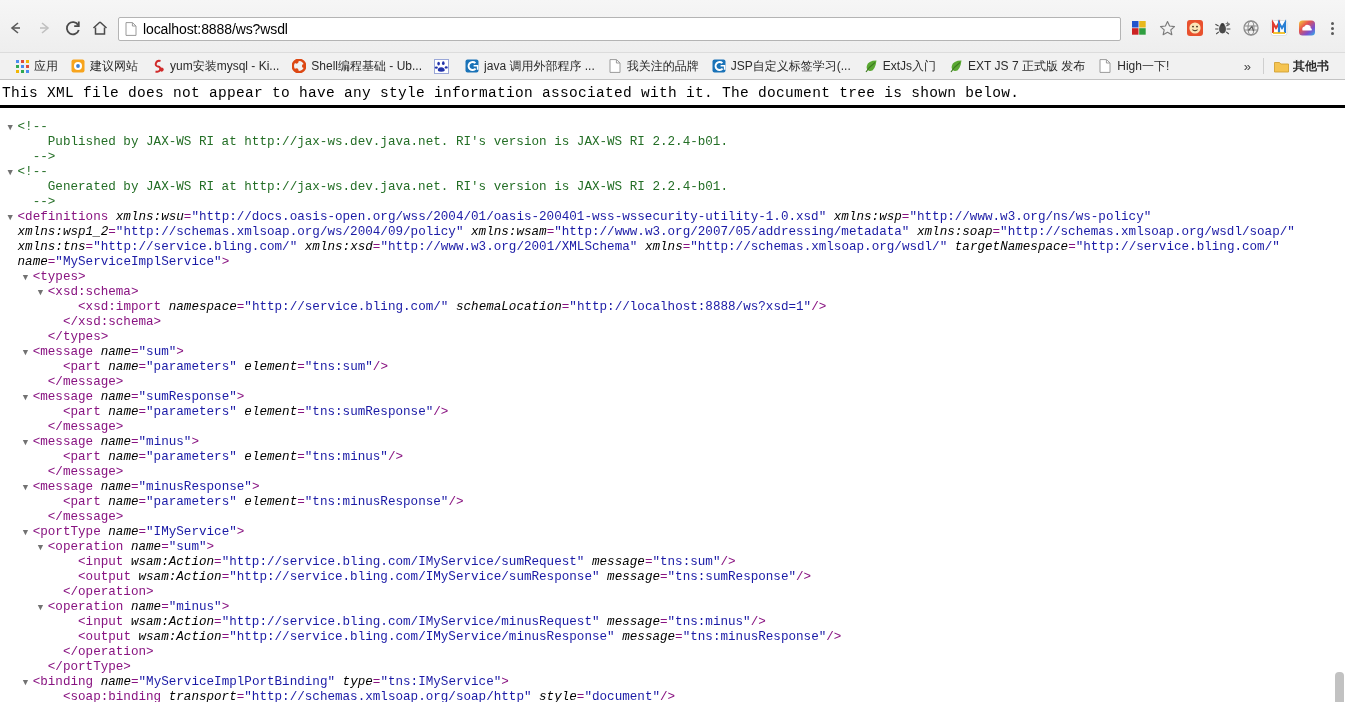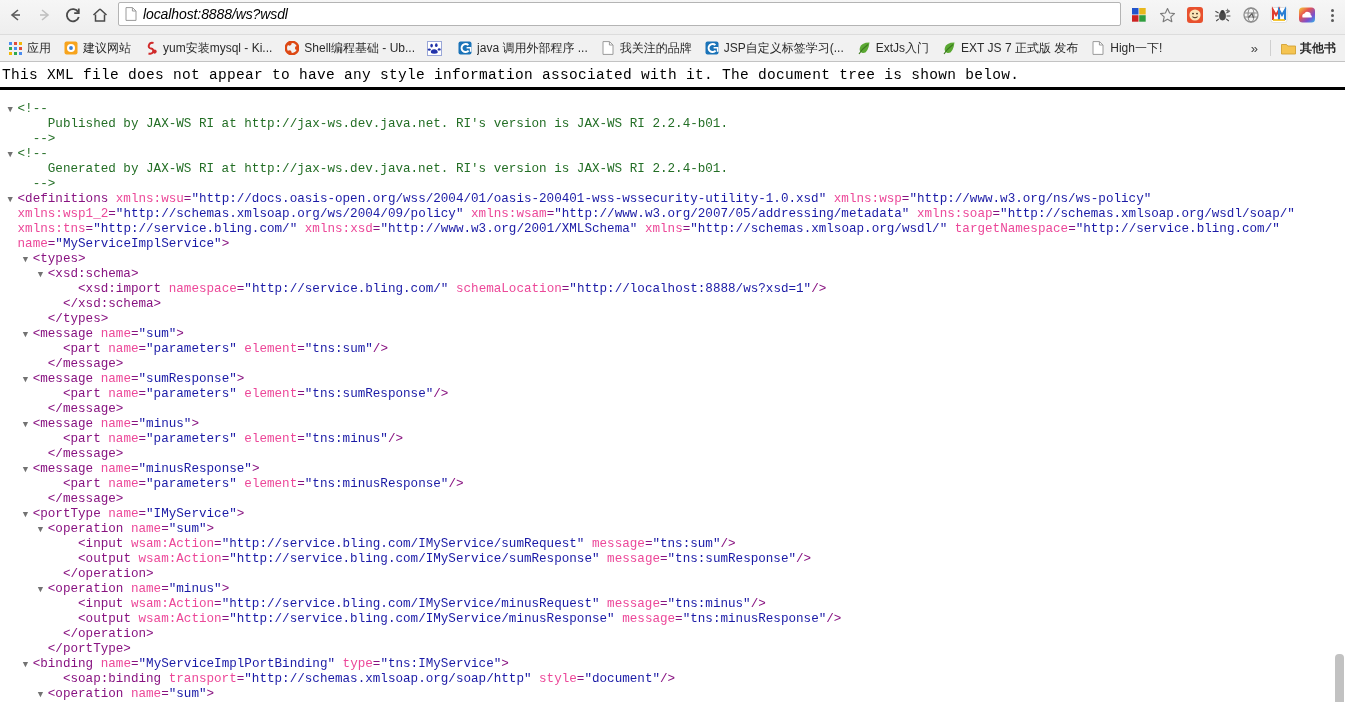--- a/index.html
+++ b/index.html
@@ -16,24 +16,23 @@
   #browser-chrome {
     width: 1345px;
     background: #f1f1f1;
     border-bottom: 1px solid #c3c3c3;
   }
 
   
   #toolbar {
     height: 30px;
     display: flex;
-    align-items: flex-start;
-    padding: 2px 2px;
+    align-items: flex-end;
+    padding: 11px 2px;
     background: linear-gradient(#f6f6f6, #eeeeee);
-    font-style: italic;
   }
   .nav-btn {
     width: 28px;
     height: 26px;
     display: flex;
     align-items: center;
     justify-content: center;
     flex: none;
     cursor: default;
   }
@@ -70,21 +69,21 @@
     display:flex; align-items:center; justify-content:center;
     flex-direction:column; gap:2px;
   }
   #menu-btn i { display:block; width:3px; height:3px; background:#5a5a5a; border-radius:50%; }
 
   
   #bookmarks-bar {
     height: 26px;
     display: flex;
     align-items: center;
-    padding: 0 2px;
+    padding: 0 9px;
     background: #f1f1f1;
     border-top: 1px solid #dcdcdc;
     overflow: hidden;
     white-space: nowrap;
   }
   .bm {
     display: flex;
     align-items: center;
     height: 20px;
     padding: 0 5px;
@@ -134,21 +133,21 @@
     color: #000000;
     padding: 12px 0 0 0;
     white-space: pre;
     letter-spacing: 0px;
   }
   .ln { display:block; white-space: pre; height:15px; }
 
   
   .c-comment { color: #236e25; }
   .c-tag     { color: #881280; }
-  .c-attr    { color: #ec4899; }
+  .c-attr    { color: #000000; font-style: italic; }
   .c-val     { color: #1a1aa6; }
   .c-plain   { color: #000000; }
 
   .tri {
     color: #727272;
     font-size: 9px;
     display: inline-block;
     width: 10px;
   }
 

